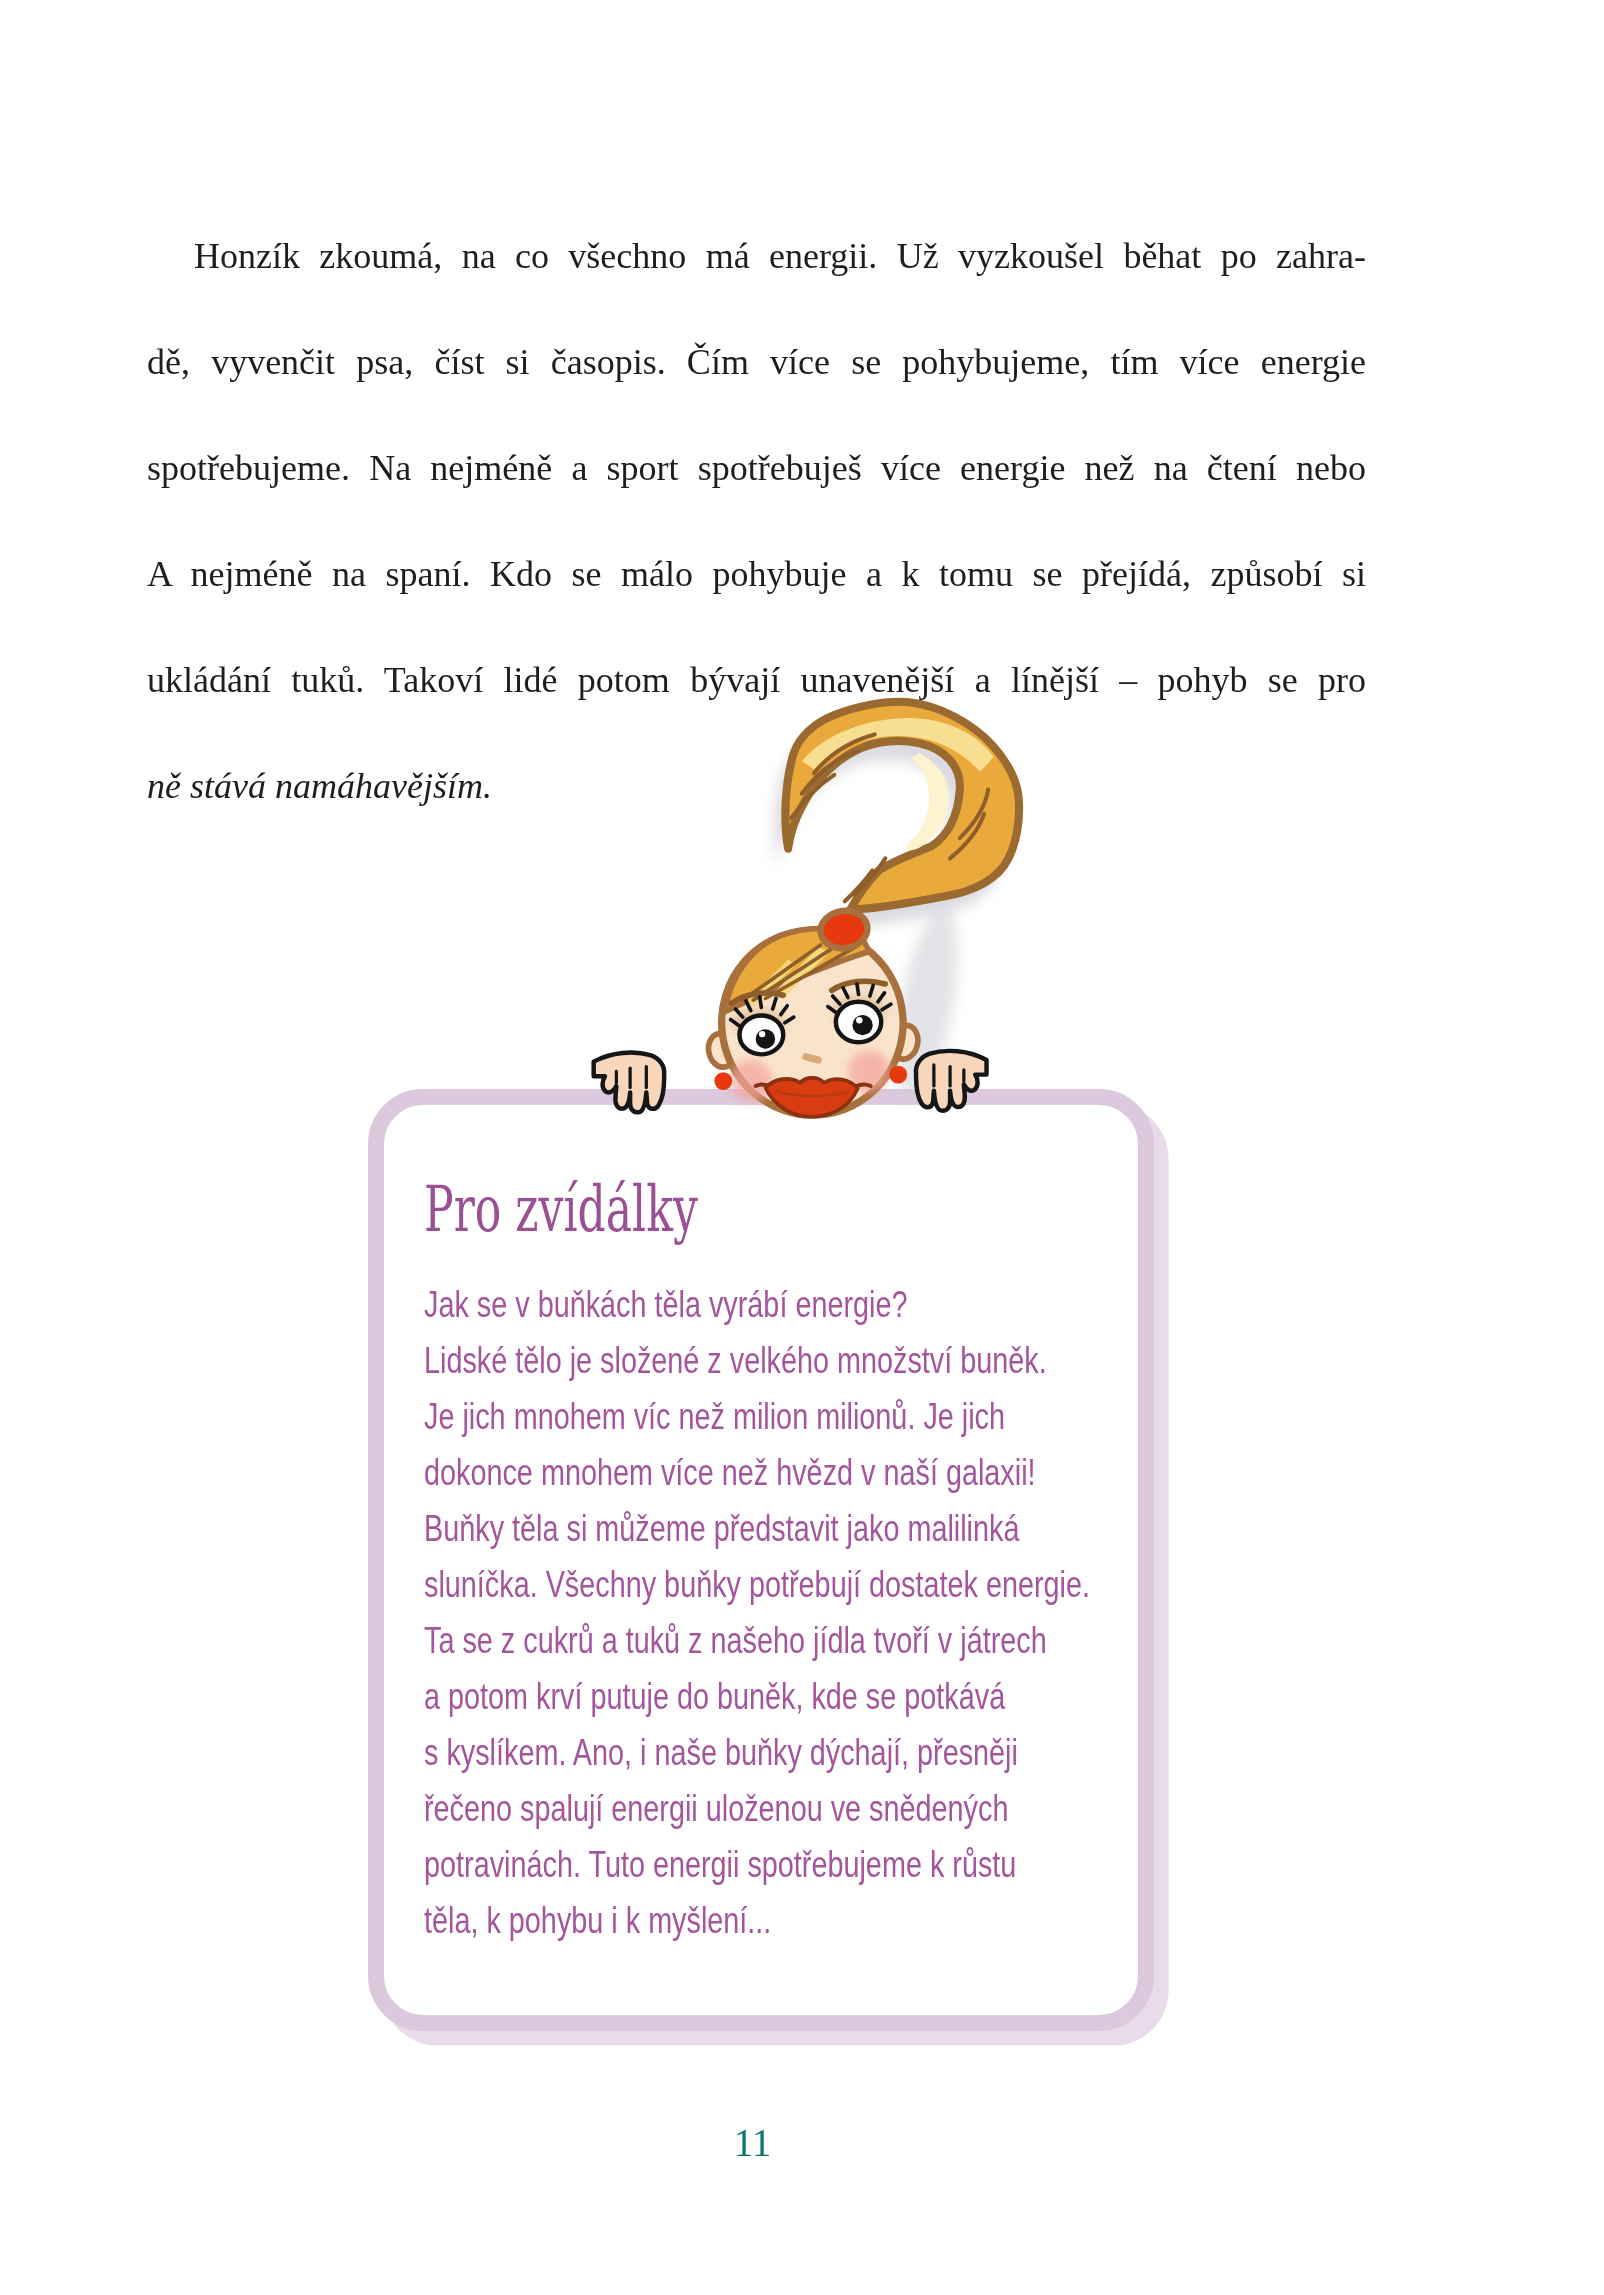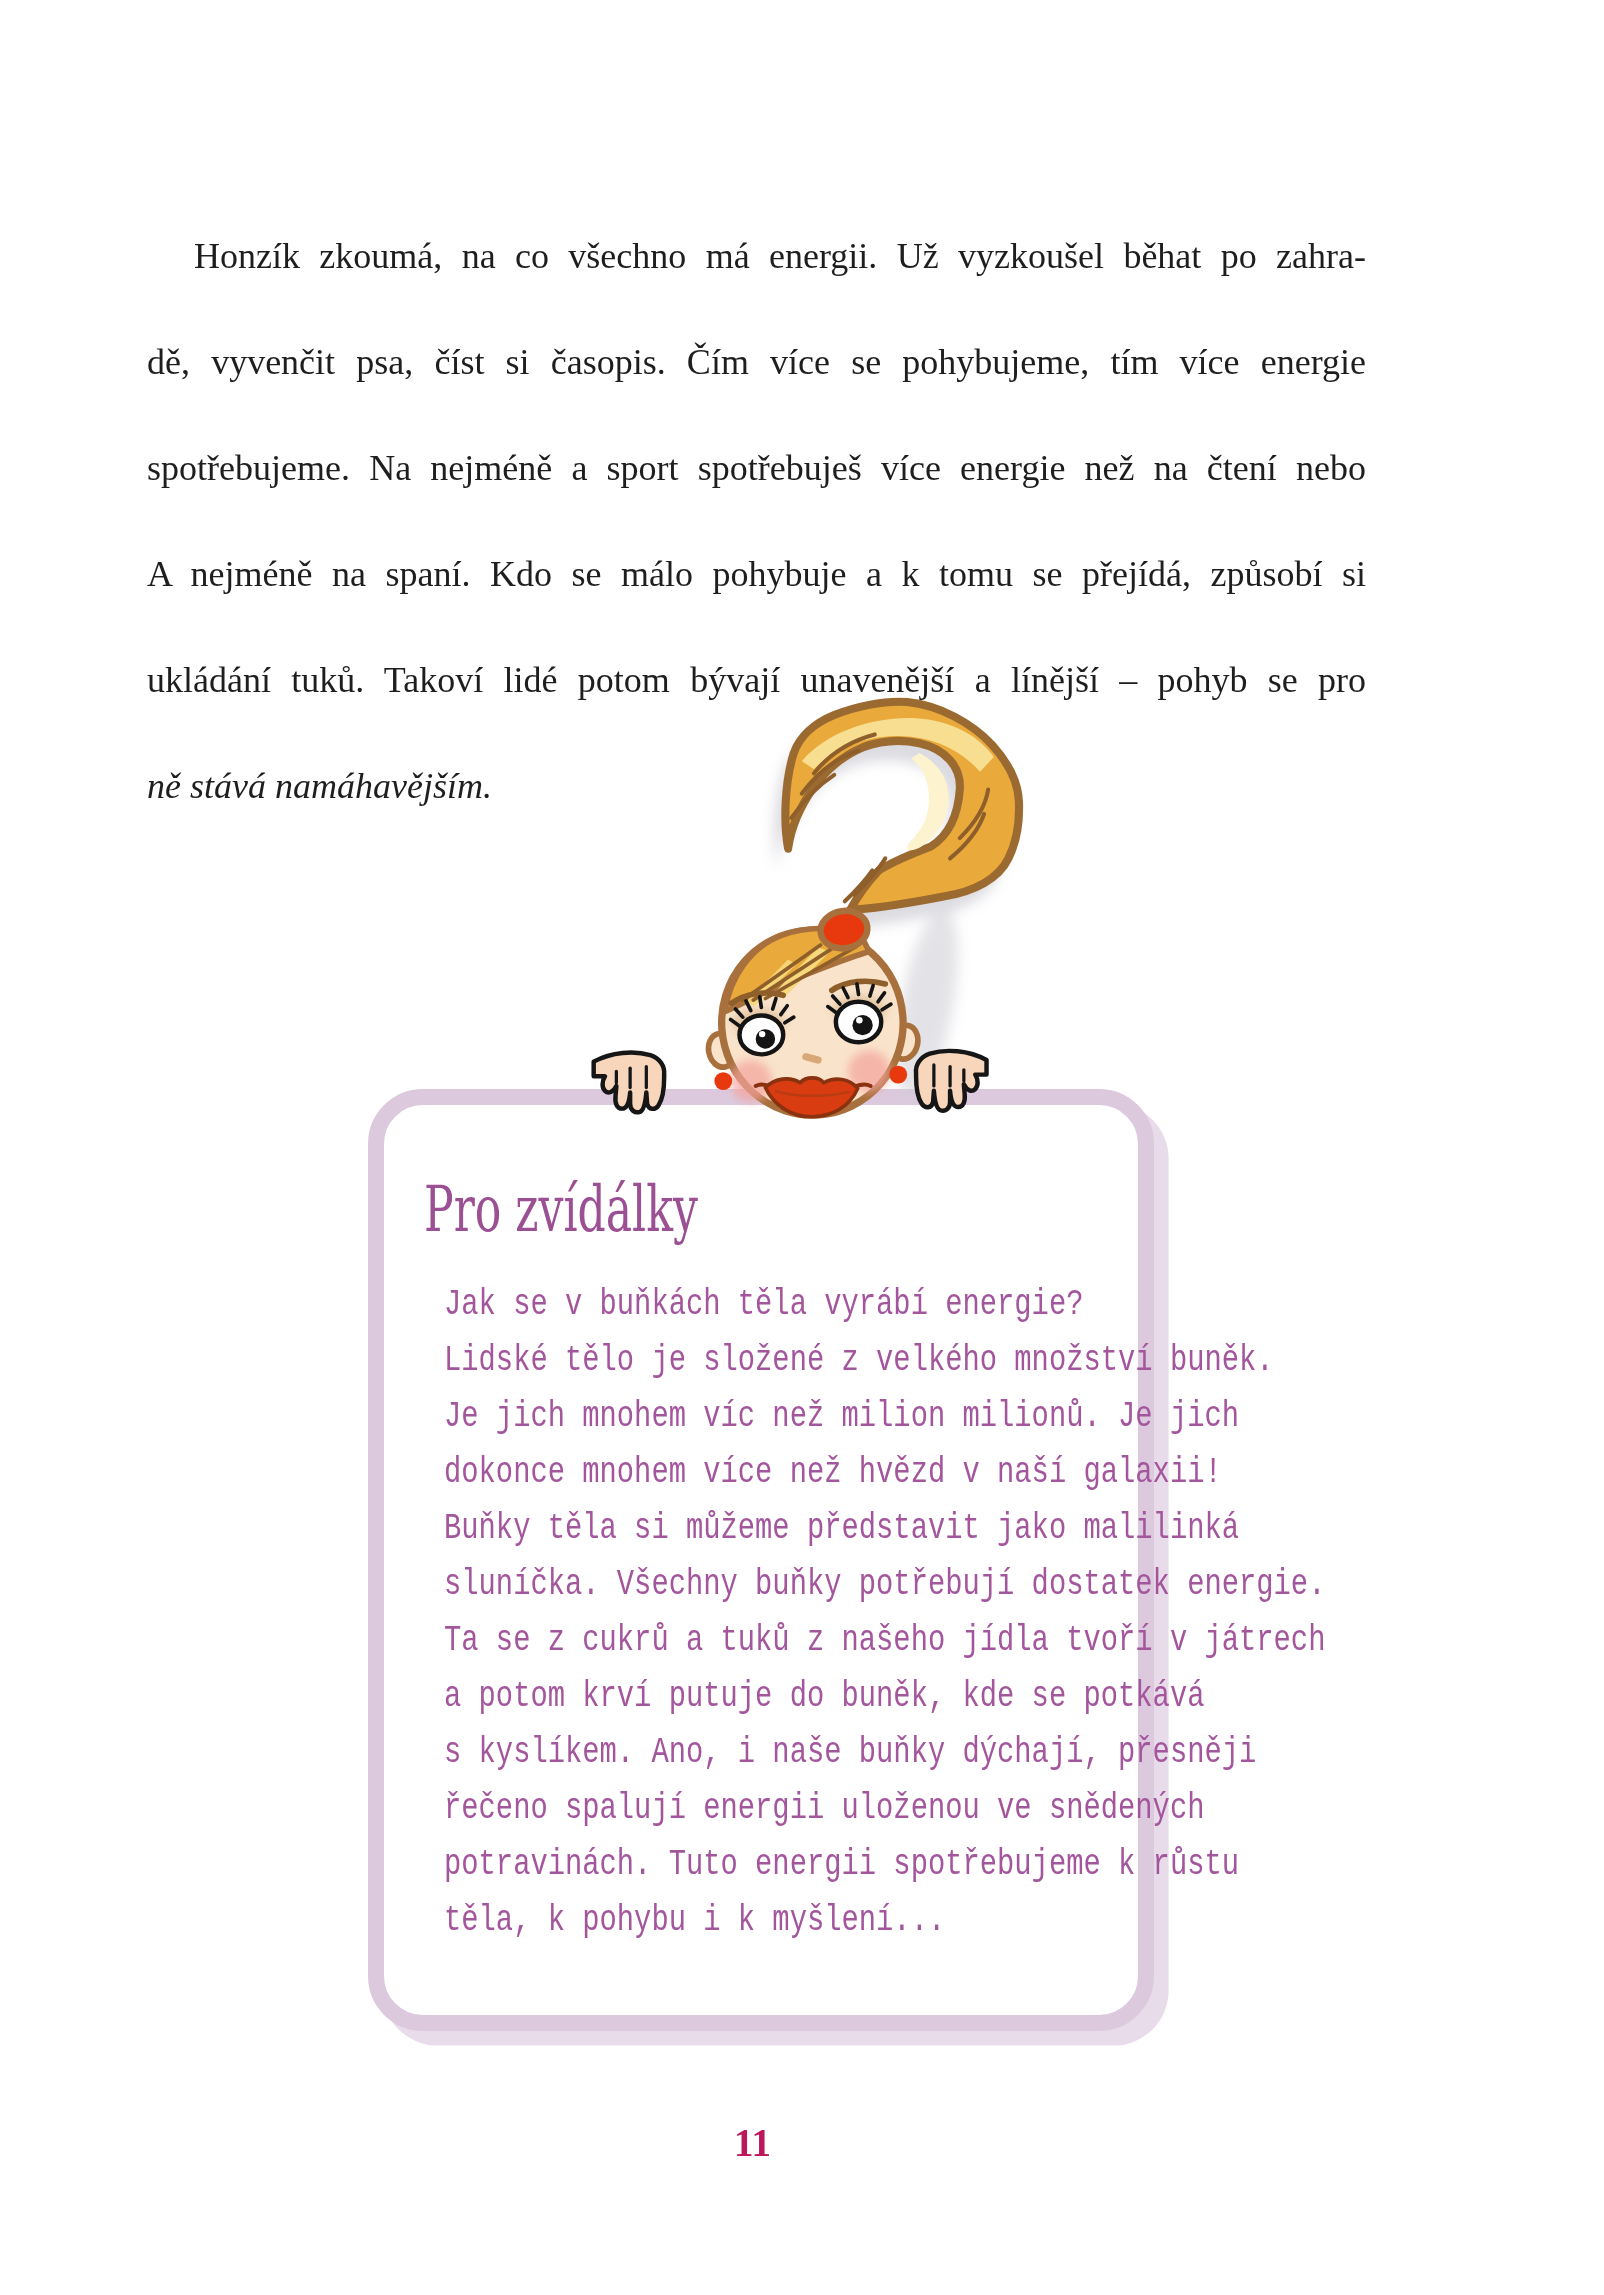--- a/index.html
+++ b/index.html
@@ -25,35 +25,35 @@
     z-index:1;
   }
   .infobox-heading{
     position:absolute;left:40px;top:68px;
     font-family:"DejaVu Serif", serif;
     font-size:63px;line-height:73px;color:#9b5094;
     white-space:nowrap;transform:scaleX(0.70);transform-origin:0 50%;
   }
   .infobox-body{
     position:absolute;left:40px;top:172px;
-    font-family:Liberation Mono, monospace;
-    font-size:36px;line-height:56px;color:#a4569d;margin-left:20px;
+    font-family:Liberation Sans, sans-serif;
+    font-size:36px;line-height:56px;color:#a4569d;
   }
   .iline{
     display:block;white-space:nowrap;
     transform:scaleX(0.80);transform-origin:0 50%;
   }
   
   .girl{
     position:absolute;left:571px;top:676px;width:486px;height:470px;z-index:2;
   }
   
   .pagenum{
     position:absolute;left:704px;top:2120px;width:97px;
-    text-align:center;font-size:39px;font-weight:bold;color:#be185d;
+    text-align:center;font-size:39px;font-weight:normal;color:#0f766e;
   }
 </style>
 </head>
 <body>
 
 <div class="para">
   <span class="pline indent">Honzík zkoumá, na co všechno má energii. Už vyzkoušel běhat po zahra-</span>
   <span class="pline">dě, vyvenčit psa, číst si časopis. Čím více se pohybujeme, tím více energie</span>
   <span class="pline">spotřebujeme. Na nejméně a sport spotřebuješ více energie než na čtení nebo</span>
   <span class="pline">A nejméně na spaní. Kdo se málo pohybuje a k tomu se přejídá, způsobí si</span>

